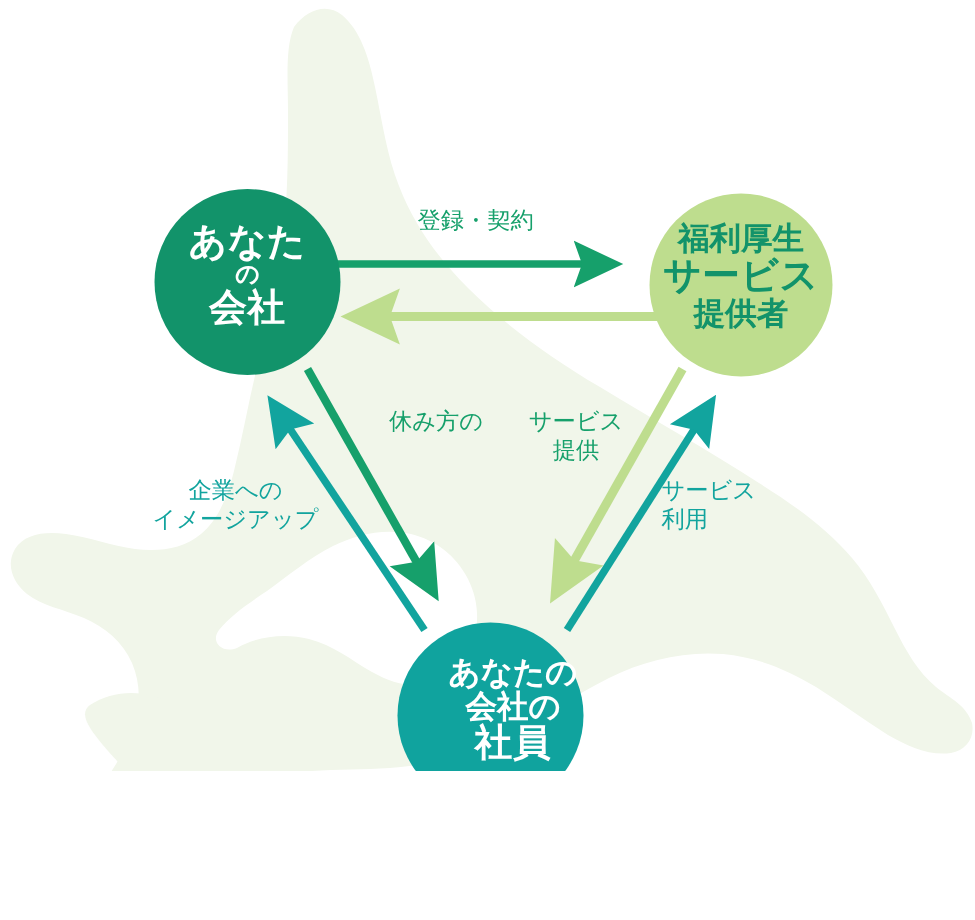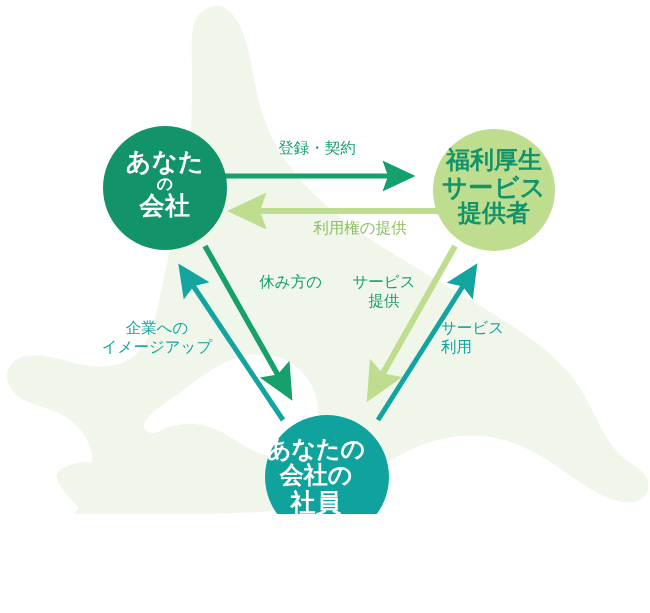--- a/index.html
+++ b/index.html
@@ -29,21 +29,21 @@
     position: absolute;
     text-align: center;
     color: #ffffff;
     line-height: 1.08;
     pointer-events: none;
     font-family: "Liberation Serif", "DejaVu Serif", serif;
     font-weight: 700;
   }
   .node-label .big { display: block; font-size: 25px; letter-spacing: 0.5px; }
   .node-label .small { display: block; font-size: 16px; }
-  .node-label .mid { display: block; font-size: 24px; }
+  .node-label .mid { display: block; font-size: 21px; }
 
   .edge-label {
     position: absolute;
     text-align: center;
     line-height: 1.25;
     white-space: nowrap;
     pointer-events: none;
     font-family: "Liberation Serif", "DejaVu Serif", serif;
     font-size: 15.5px;
     font-weight: 400;
@@ -164,33 +164,30 @@
     <span class="small">の</span>
     <span class="big">会社</span>
   </div>
 
   <div class="node-label" style="left:414px; top:148px; width:160px; color:#12936a;">
     <span class="mid">福利厚生</span>
     <span class="big">サービス</span>
     <span class="mid">提供者</span>
   </div>
 
-  <div class="node-label" style="left:236px; top:437px; width:160px;">
+  <div class="node-label" style="left:262px; top:437px; width:160px;">
     <span class="mid">あなたの</span>
     <span class="mid">会社の</span>
     <span class="big">社員</span>
   </div>
 
   <div class="edge-label lbl-dark" style="left:252px; top:138px; width:130px;">
     <span>登録・契約</span>
   </div>
 
-  <div class="edge-label lbl-light" style="left:290px; top:218px; width:140px; color:#8cc063;">
-    <span>利用権の提供</span>
-  </div>
 
   <div class="edge-label lbl-dark" style="left:222px; top:272px; width:100px; text-align:right;">
     <span>休み方の</span>
   </div>
 
   <div class="edge-label lbl-dark" style="left:336px; top:272px; width:96px; text-align:center;">
     <span>サービス</span>
     <span>提供</span>
   </div>
 

